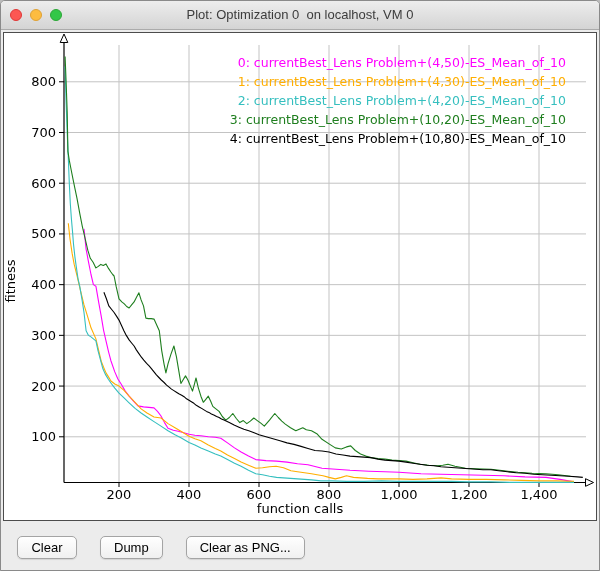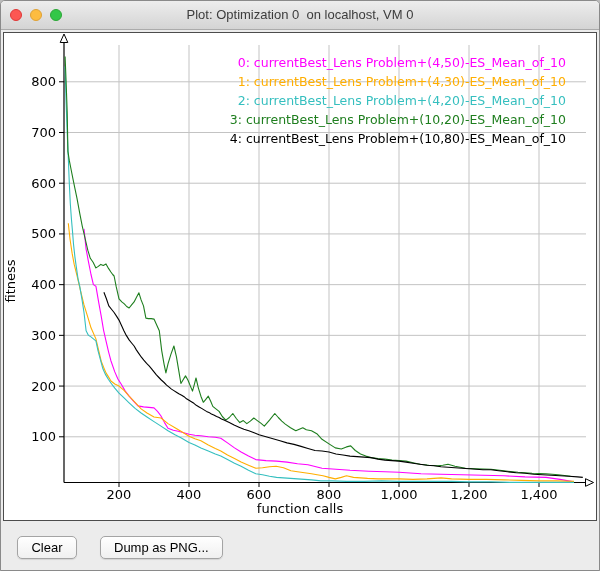--- a/index.html
+++ b/index.html
@@ -111,15 +111,16 @@
         <text x="562" y="33.5" text-anchor="end" font-size="12.5" fill="#FF00FF">0: currentBest_Lens Problem+(4,50)-ES_Mean_of_10</text>
         <text x="562" y="52.5" text-anchor="end" font-size="12.5" fill="#FFAE00">1: currentBest_Lens Problem+(4,30)-ES_Mean_of_10</text>
         <text x="562" y="71.5" text-anchor="end" font-size="12.5" fill="#35BFBF">2: currentBest_Lens Problem+(4,20)-ES_Mean_of_10</text>
         <text x="562" y="90.5" text-anchor="end" font-size="12.5" fill="#1E7E1E">3: currentBest_Lens Problem+(10,20)-ES_Mean_of_10</text>
         <text x="562" y="109.5" text-anchor="end" font-size="12.5" fill="#000000">4: currentBest_Lens Problem+(10,80)-ES_Mean_of_10</text>
       </svg>
   </div>
 
   <div class="button-row">
     <button class="mac-btn">Clear</button>
-    <button class="mac-btn">Dump as PNG...</button>
+    <button class="mac-btn">Dump</button>
+    <button class="mac-btn">Clear as PNG...</button>
   </div>
 </div>
 
 </body></html>

